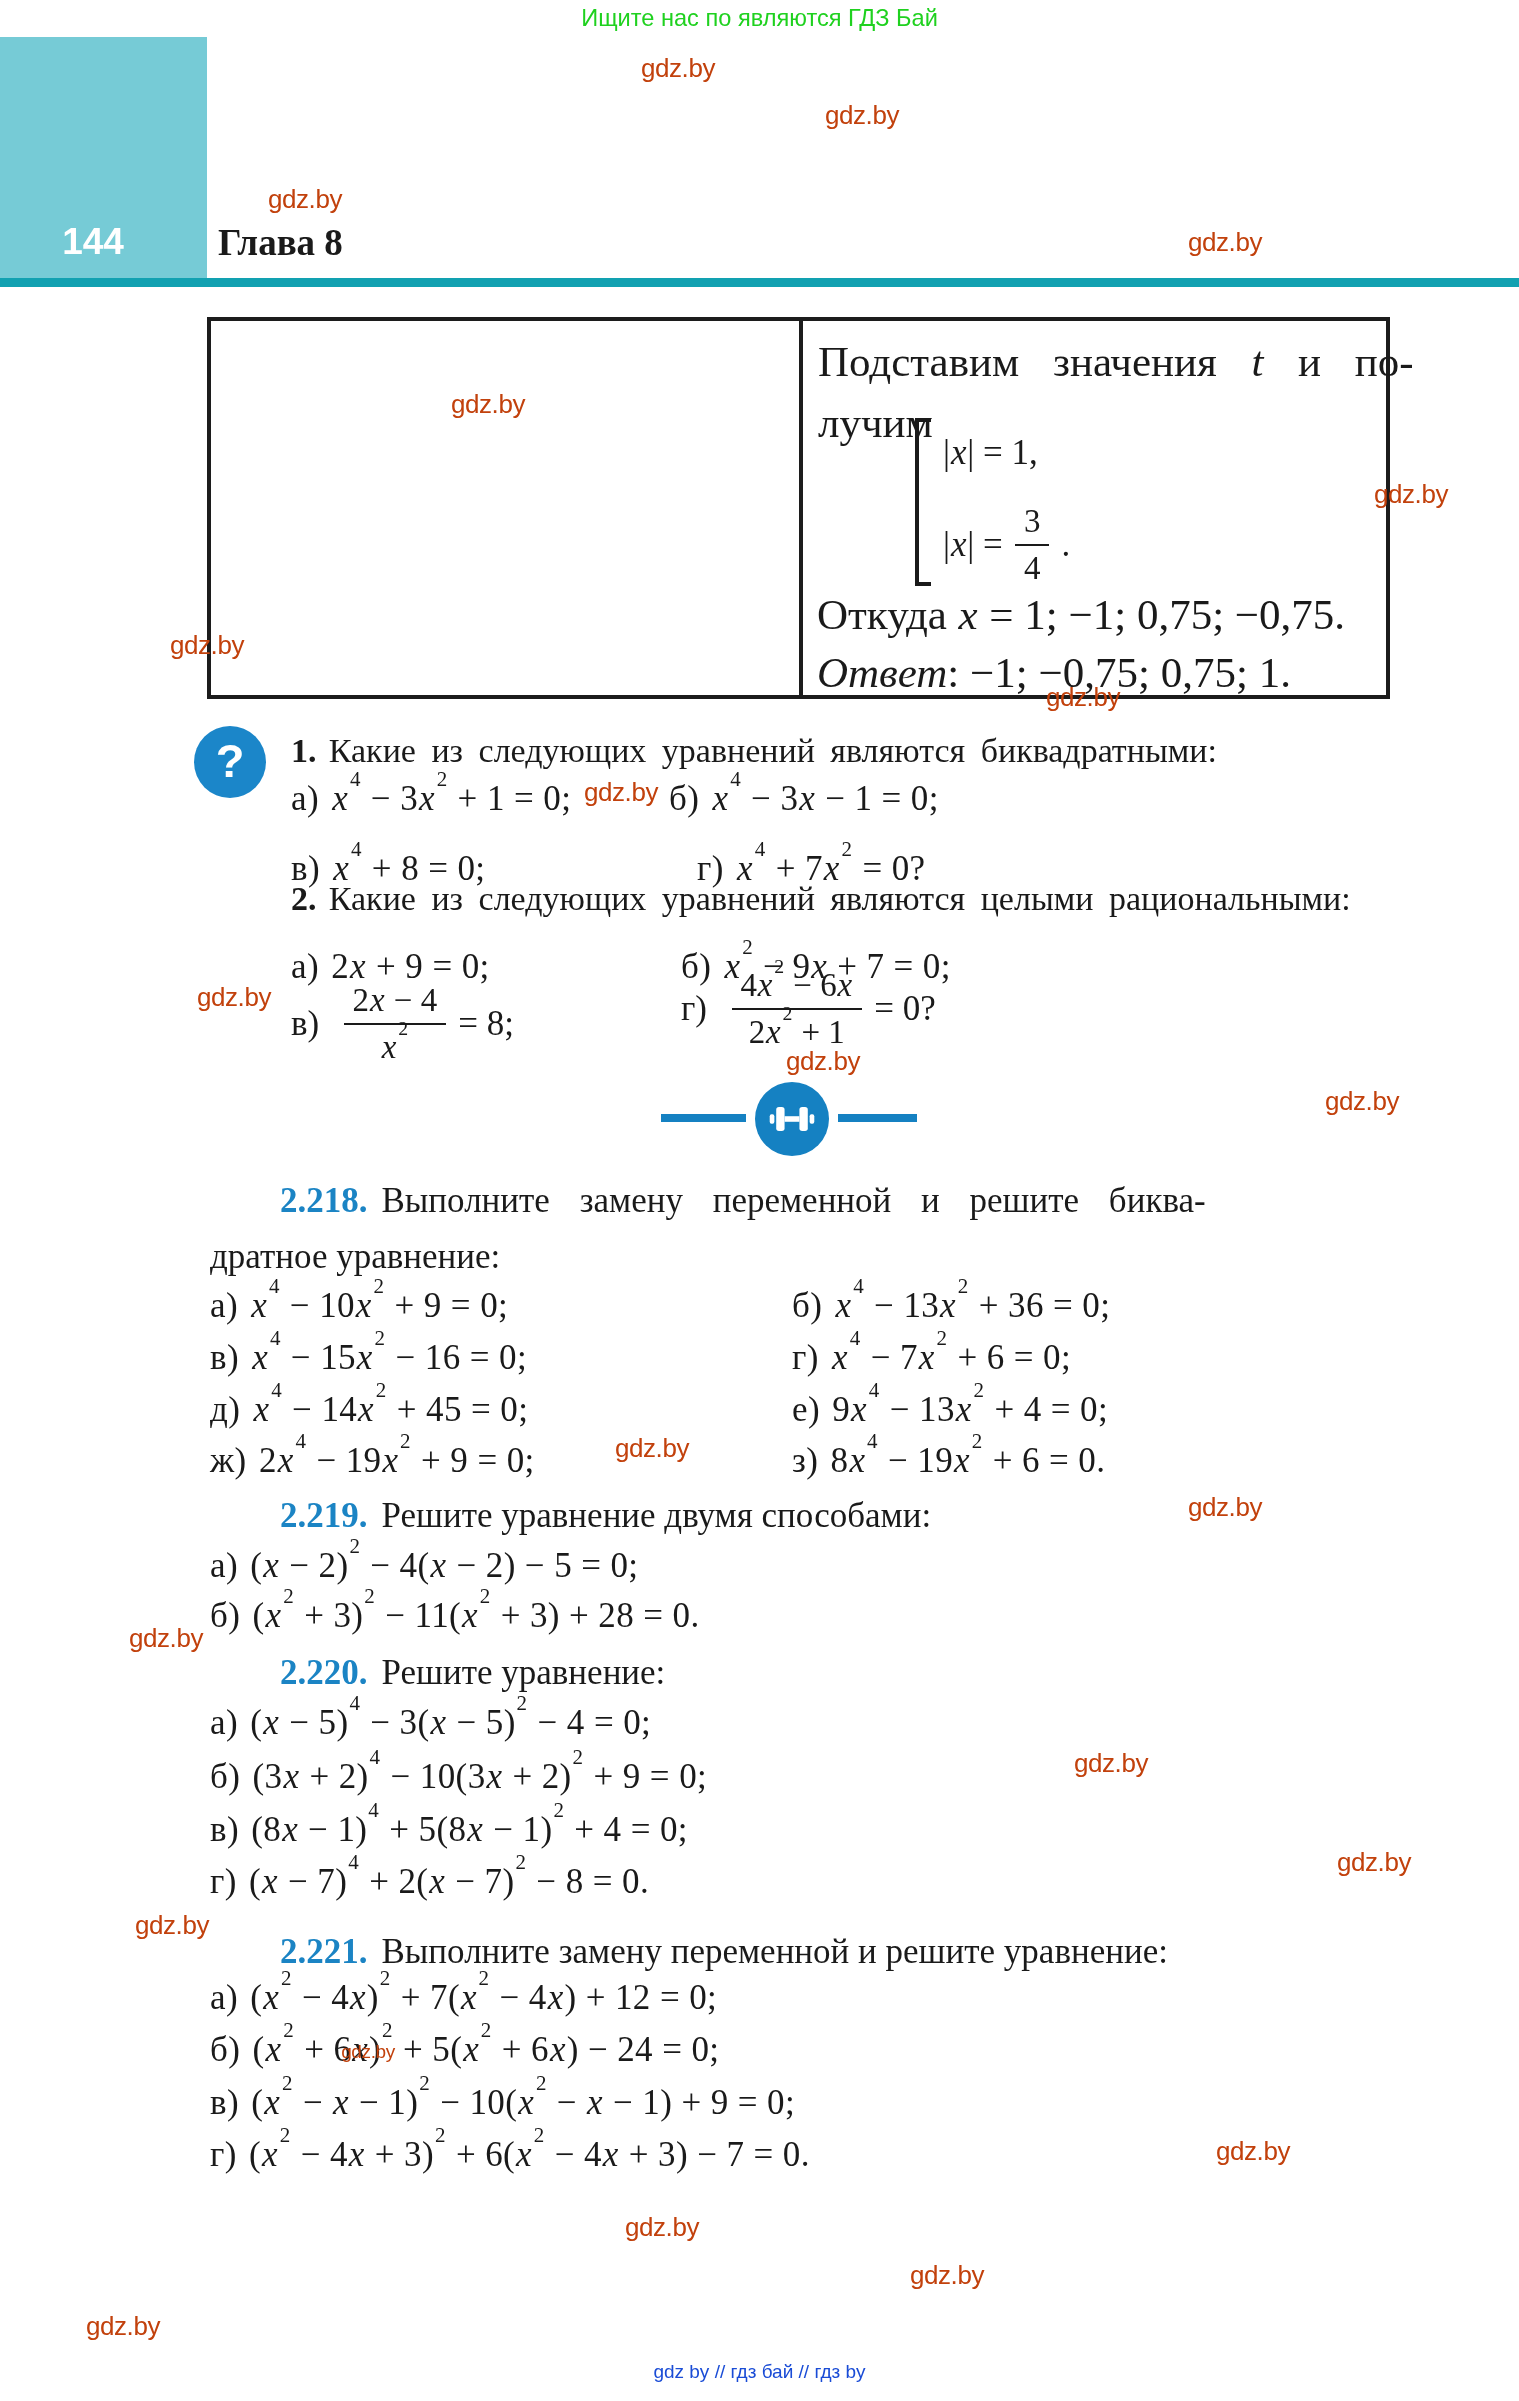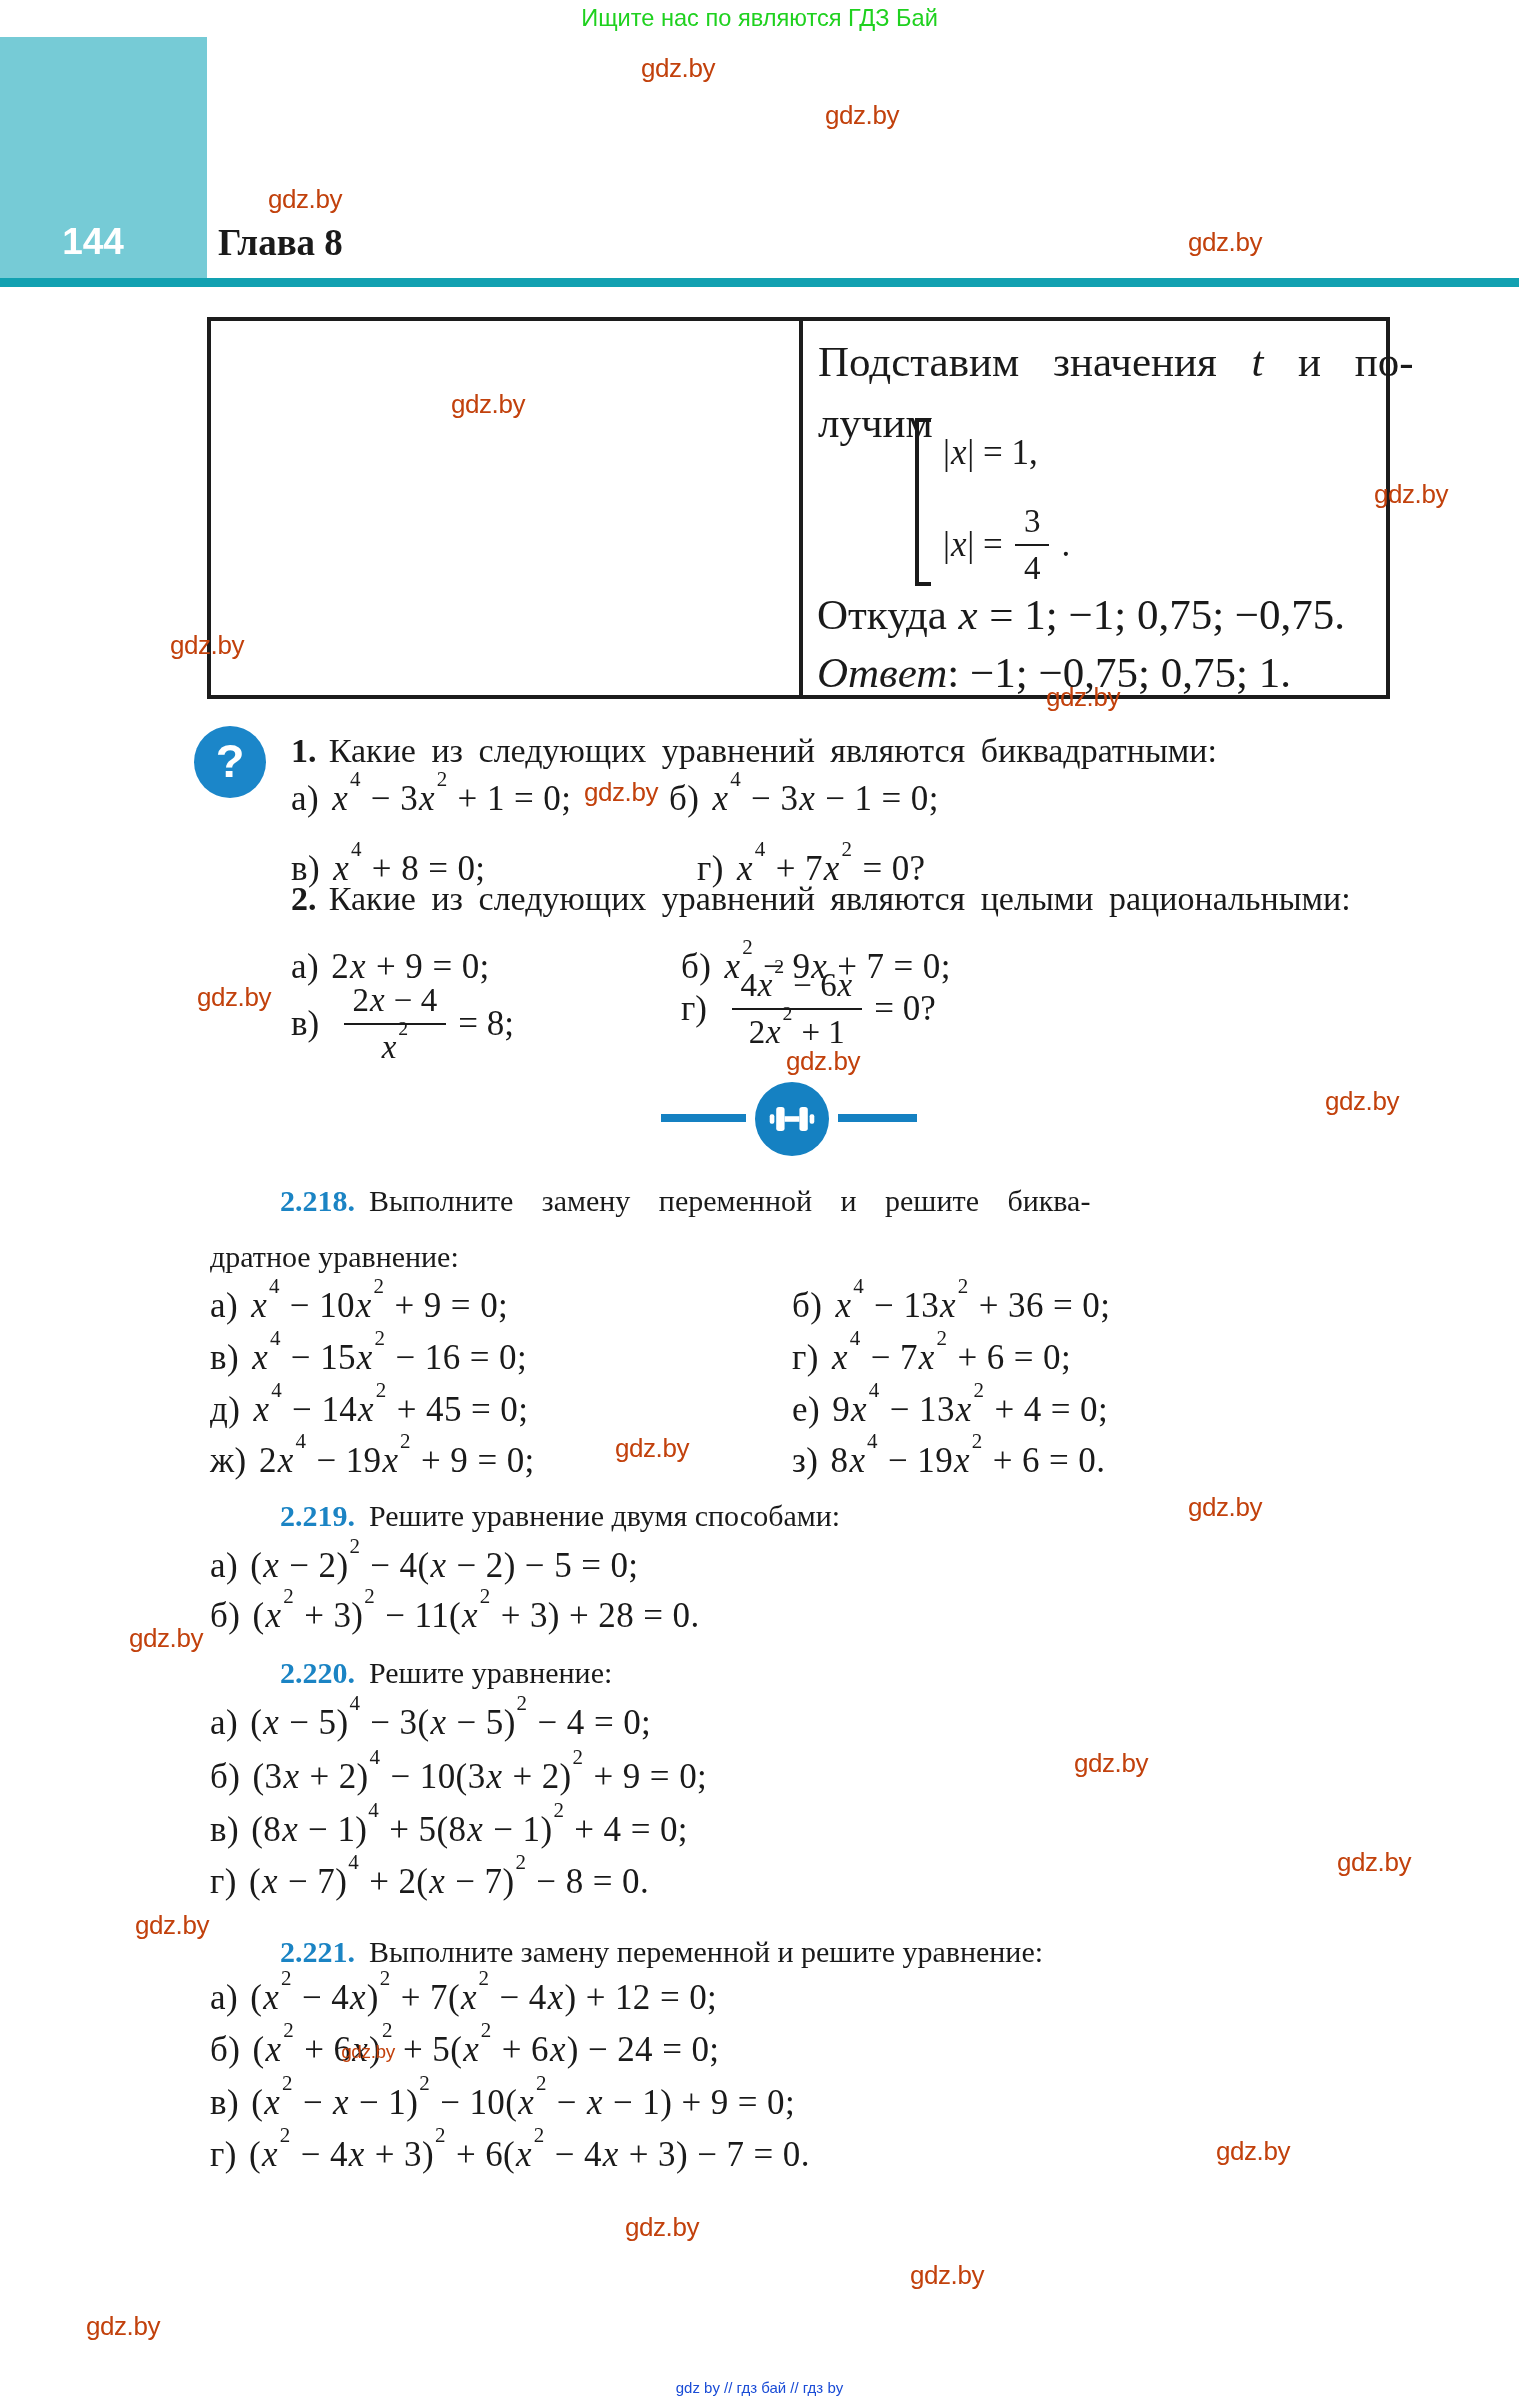--- a/index.html
+++ b/index.html
@@ -3,21 +3,21 @@
 <meta charset="utf-8">
 <style>
   html,body{margin:0;padding:0;background:#fff;}
   #page{position:relative;width:1519px;height:2401px;background:#ffffff;overflow:hidden;
         font-family:"Liberation Serif",serif;color:#1a1a1a;}
   .abs{position:absolute;}
   
   .promo{left:0;top:5.3px;width:100%;text-align:center;font-family:"Liberation Sans",sans-serif;
          font-size:23.6px;color:#1fd11f;}
   .footer-links{left:0;top:2361px;width:100%;text-align:center;font-family:"Liberation Sans",sans-serif;
-         font-size:15px;color:#1a4cd6;margin-top:18px;}
+         font-size:19px;color:#1a4cd6;}
   
   .band{left:0;top:37px;width:207px;height:243px;background:#76cbd6;}
   .pagenum{left:0;top:221px;width:186px;text-align:center;font-family:"Liberation Sans",sans-serif;
          font-weight:bold;font-size:37px;color:#ffffff;}
   .chapter{left:218px;top:221px;font-weight:bold;font-size:37px;}
   .tealline{left:0;top:278px;width:1519px;height:8.8px;background:#12a1b1;}
   
   .wm{position:absolute;transform:translate(-50%,-50%);font-family:Liberation Sans, sans-serif;
       font-size:26px;color:#c2410c;letter-spacing:-0.4px;white-space:nowrap;z-index:4;}
   .wm.small{font-size:19px;}
@@ -40,21 +40,21 @@
   .qhead b{margin-right:12.3px;}
   .eqrow{font-size:35px;white-space:nowrap;letter-spacing:0.4px;}
   .eqrow .lbl, .fracrow .lbl{margin-right:12.3px;}
   sup{font-size:0.6em;line-height:0;position:relative;top:-0.55em;padding:0 0.9px;}
   i{font-style:italic;padding:0 0.9px;}
   
   .dline{background:#1581c2;height:7.9px;}
   .dcircle{left:755px;top:1082px;width:74px;height:74px;border-radius:50%;background:#1581c2;
            display:flex;align-items:center;justify-content:center;}
   
-  .exhead{font-size:30px;line-height:56px;white-space:nowrap;}
+  .exhead{font-size:35px;line-height:56px;white-space:nowrap;}
   .exnum{color:#1b84c4;font-weight:bold;margin-right:14px;}
   .ws1{word-spacing:21px;}
   .answer-label{font-style:italic;}
 </style>
 </head>
 <body>
 
 <div id="page">
 
   <div class="abs promo">Ищите нас по являются ГДЗ Бай</div>

